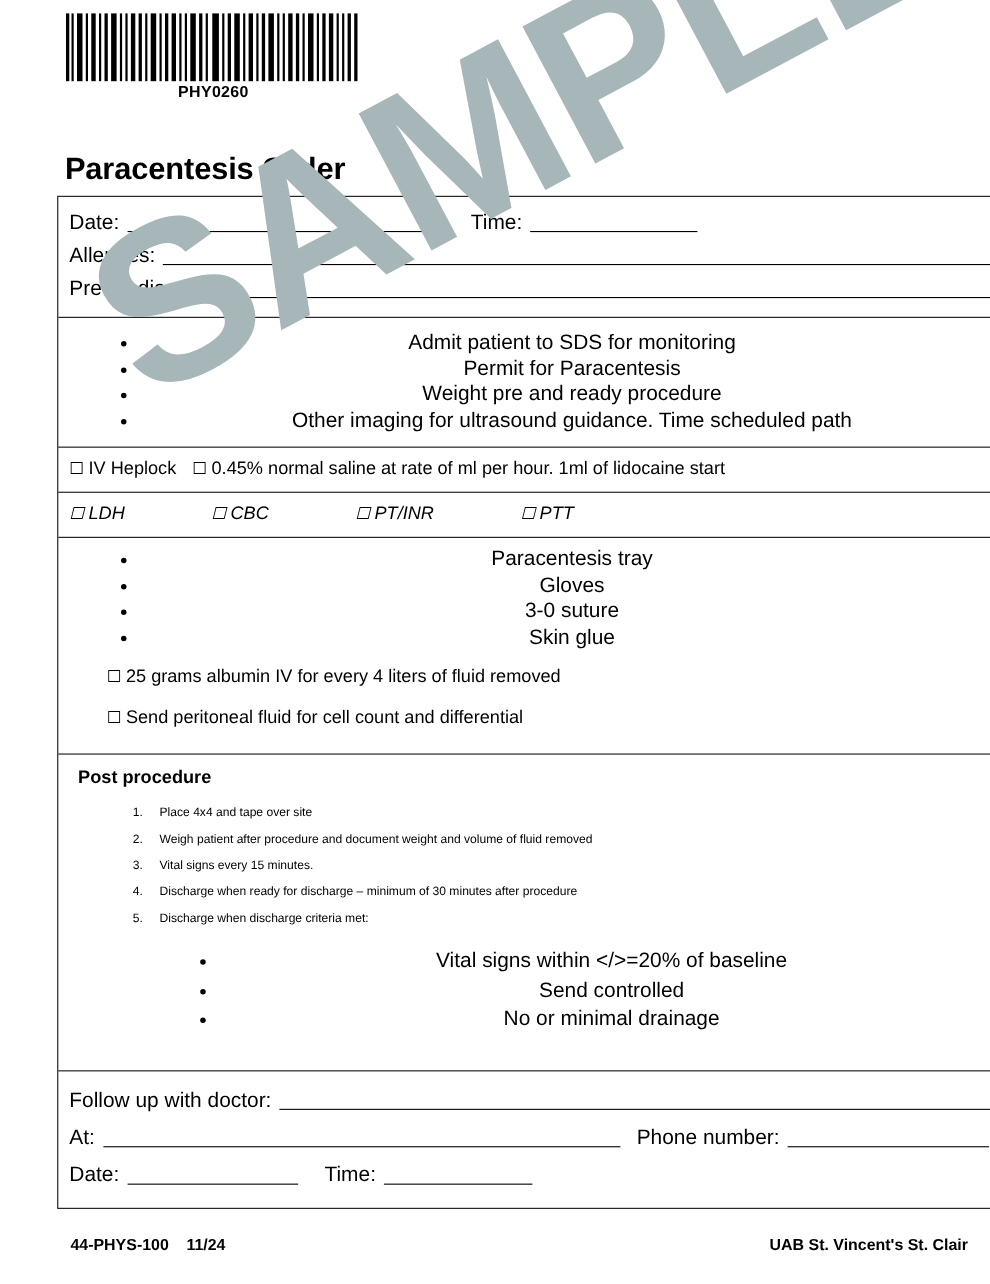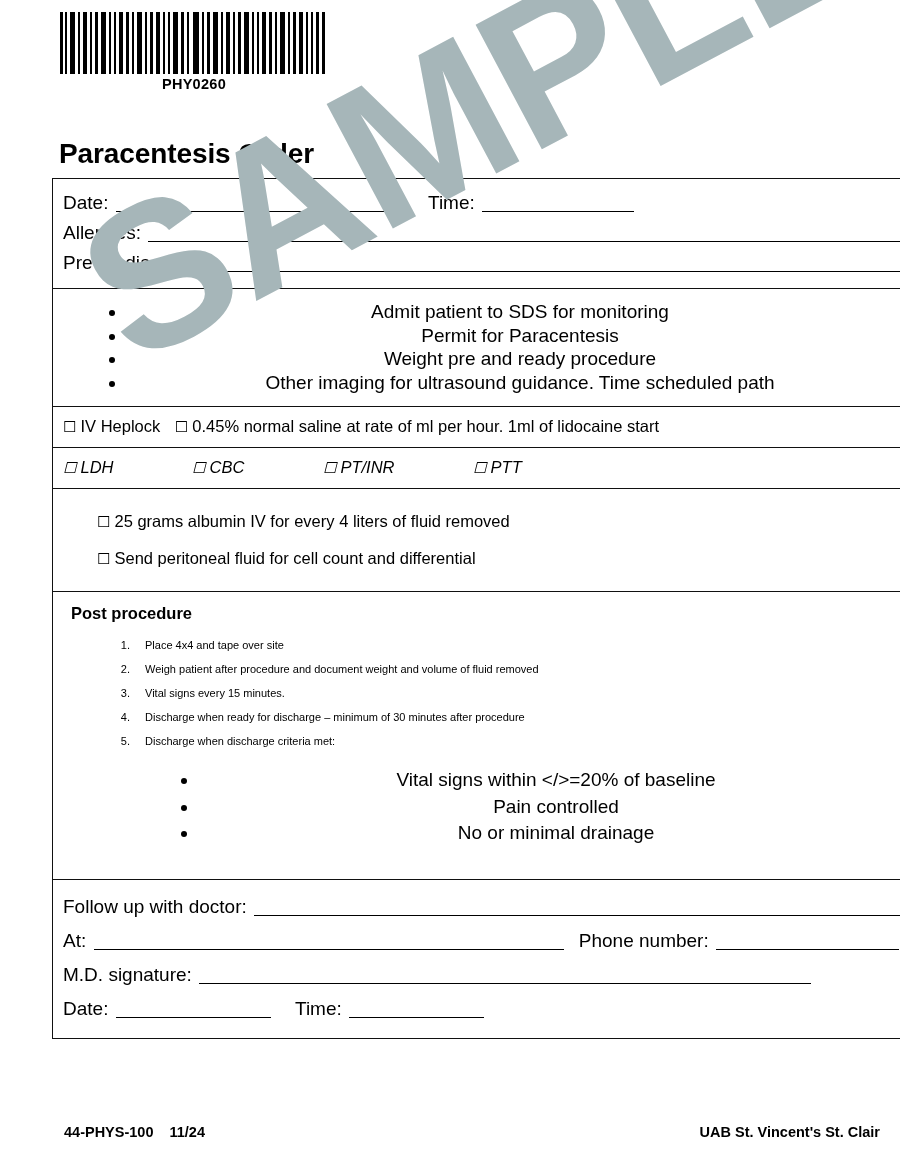--- a/index.html
+++ b/index.html
@@ -274,20 +274,26 @@
           <span class="chk">☐</span><span>LDH</span>
           <span class="chk" style="margin-left:74px">☐</span><span>CBC</span>
           <span class="chk" style="margin-left:74px">☐</span><span>PT/INR</span>
           <span class="chk" style="margin-left:74px">☐</span><span>PTT</span>
         </div>
       </div>
     </div>
 
     <div class="row">
       <div class="cellpad" style="padding-top:8px;padding-bottom:14px;">
+        <ul class="bullets">
+          <li>Paracentesis tray</li>
+          <li>Gloves</li>
+          <li>3-0 suture</li>
+          <li>Skin glue</li>
+        </ul>
         <div class="chk-line indent" style="margin-top:6px">
           <span class="chk">☐</span><span>25 grams albumin IV for every 4 liters of fluid removed</span>
         </div>
         <div class="chk-line indent">
           <span class="chk">☐</span><span>Send peritoneal fluid for cell count and differential</span>
         </div>
       </div>
     </div>
 
     <div class="row">
@@ -295,43 +301,39 @@
         <div class="sec-head">Post procedure</div>
         <ol class="numbers" style="margin-top:10px">
           <li>Place 4x4 and tape over site</li>
           <li>Weigh patient after procedure and document weight and volume of fluid removed</li>
           <li>Vital signs every 15 minutes.</li>
           <li>Discharge when ready for discharge – minimum of 30 minutes after procedure</li>
           <li>Discharge when discharge criteria met:</li>
         </ol>
         <ul class="bullets sub" style="margin-top:14px">
           <li>Vital signs within &lt;/&gt;=20% of baseline</li>
-          <li>Pain controlled</li>
+          <li>Send controlled</li>
           <li>No or minimal drainage</li>
         </ul>
       </div>
     </div>
 
     <div class="row">
       <div class="cellpad" style="padding-top:10px;padding-bottom:12px;">
         <div class="fieldline" style="line-height:34px">
           <span class="lbl">Follow up with doctor:</span>
           <span class="blank" style="width:655px"></span>
         </div>
         <div class="fieldline" style="line-height:34px">
           <span class="lbl">At:</span>
           <span class="blank" style="width:470px"></span>
           <span class="lbl" style="margin-left:8px">Phone number:</span>
           <span class="blank" style="width:183px"></span>
         </div>
         <div class="fieldline" style="line-height:34px">
-          <span class="lbl">M.D. signature:</span>
-          <span class="blank" style="width:612px"></span>
-        </div>
-        <div class="fieldline" style="line-height:34px">
           <span class="lbl">Date:</span>
           <span class="blank" style="width:155px"></span>
           <span class="lbl" style="margin-left:17px">Time:</span>
           <span class="blank" style="width:135px"></span>
         </div>
       </div>
     </div>
 
   </div>
 

